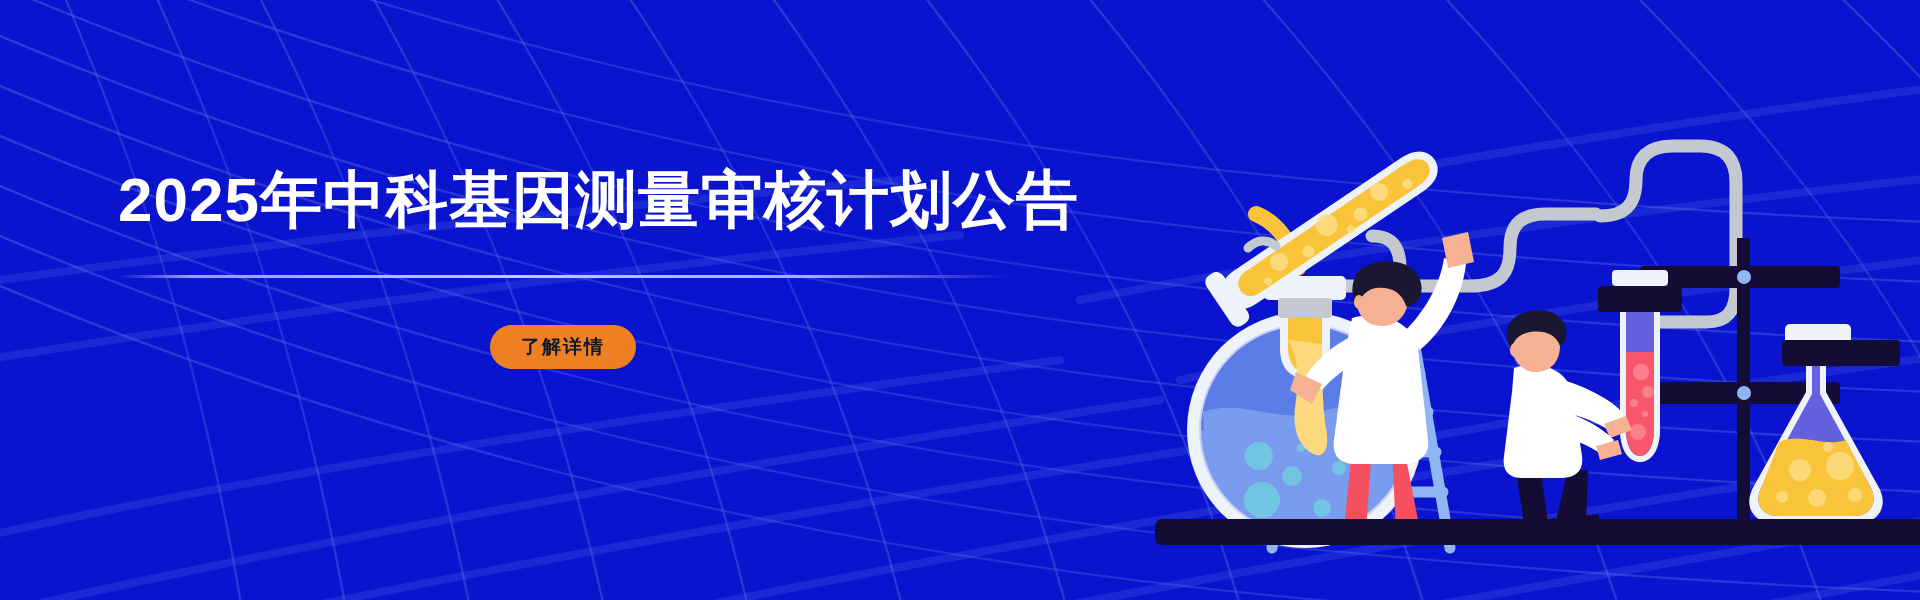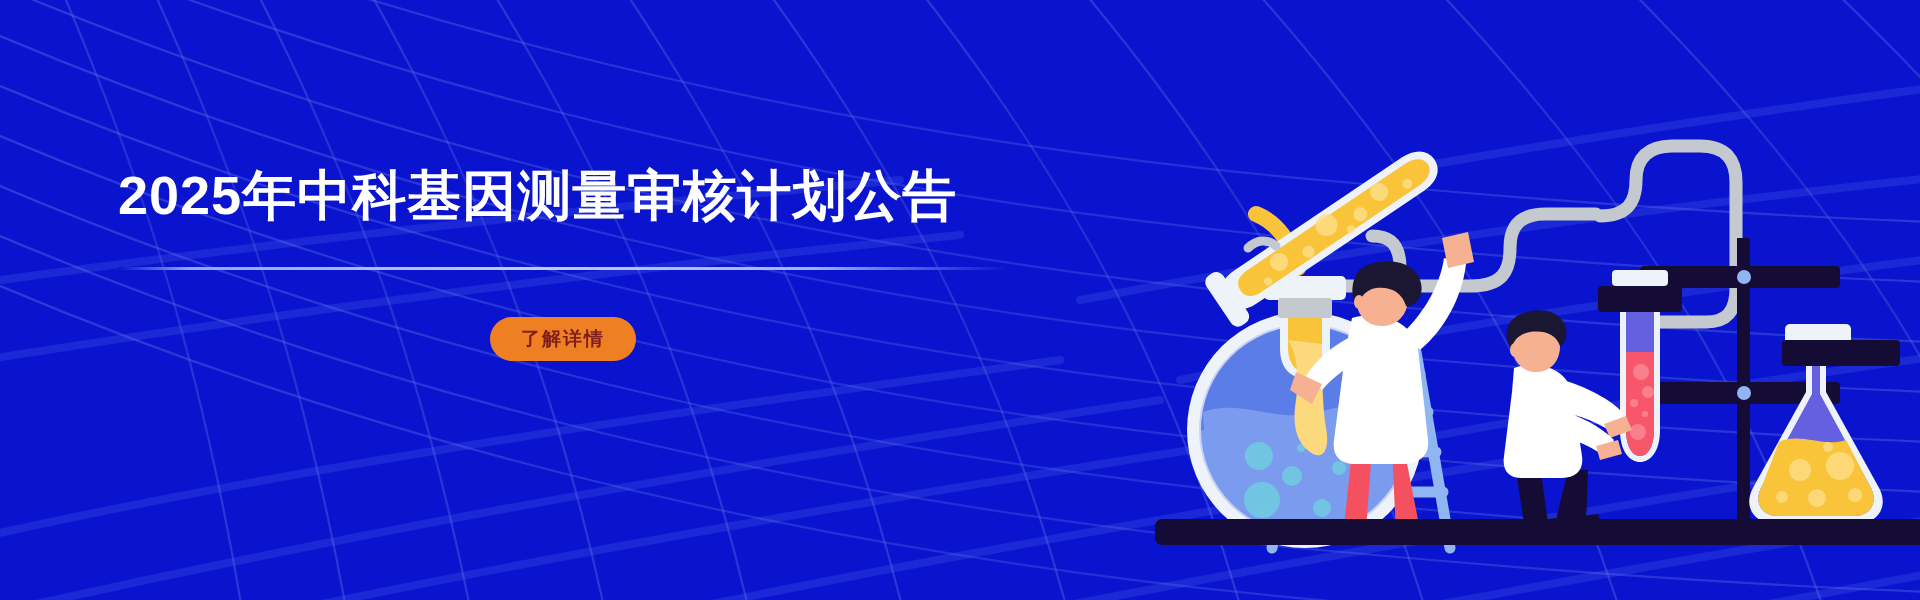--- a/index.html
+++ b/index.html
@@ -18,21 +18,21 @@
   .layer{position:absolute;inset:0;}
   #bg-mesh{z-index:1;opacity:.55;}
   #bg-diag{z-index:2;opacity:.55;}
   #art{z-index:3;}
   #text-block{
     position:absolute;z-index:4;
     left:118px;top:168px;width:960px;
   }
   #page-title{
     margin:0;
-    font-size:54px;
+    font-size:62px;
     line-height:1.02;
     font-weight:700;
     letter-spacing:1px;
     color:#FFFFFF;
     white-space:nowrap;
   }
   #divider{
     margin-top:44px;
     width:890px;height:3px;
     background:linear-gradient(90deg,#0A14CE 0%,#8FA5F2 8%,#BFCDFA 45%,#9FB4F6 78%,#0A14CE 100%);
@@ -41,21 +41,21 @@
     margin-top:47px;
     width:890px;
     display:flex;justify-content:center;
   }
   #cta-button{
     display:inline-flex;align-items:center;justify-content:center;
     min-width:146px;height:44px;
     padding:0 22px;
     border:none;border-radius:22px;
     background:#EE8023;
-    color:#7f1d1d;
+    color:#0f172a;
     font-family:"Liberation Sans","DejaVu Sans",sans-serif;
     font-size:19px;font-weight:700;letter-spacing:2px;
     cursor:pointer;
   }
 </style>
 </head>
 <body>
 
 <div id="banner">
 

